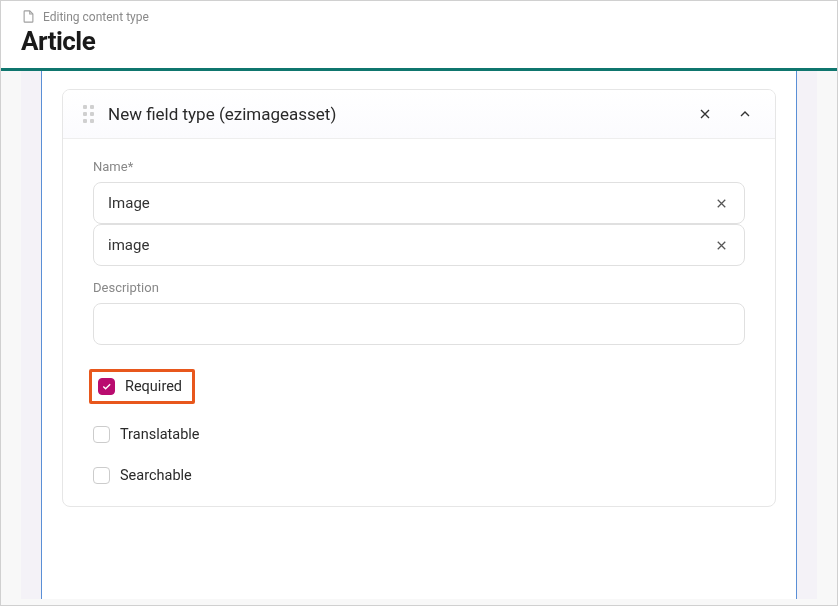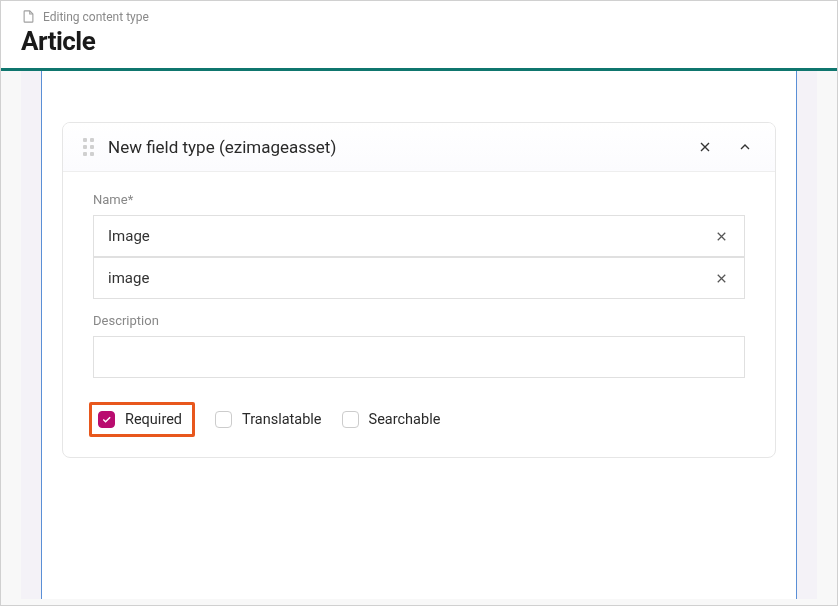--- a/index.html
+++ b/index.html
@@ -52,21 +52,20 @@
       border-bottom: none;
       background: #fff;
       padding: 18px 20px 30px 20px;
       min-height: 528px;
     }
     .card {
       border: 1px solid #e6e6e6;
       border-radius: 8px;
       overflow: hidden;
       background: #fff;
-      margin-top: 33px;
     }
     .card-header {
       display: flex;
       align-items: center;
       padding: 14px 20px;
       border-bottom: 1px solid #eee;
       gap: 14px;
       background: linear-gradient(#fff, #fbfbfe);
     }
     .drag-handle {
@@ -120,21 +119,21 @@
       margin-top: 0;
     }
     .input-wrap {
       position: relative;
       display: flex;
       align-items: center;
     }
     .text-input {
       width: 100%;
       border: 1px solid #e0e0e0;
-      border-radius: 0;
+      border-radius: 8px;
       padding: 11px 40px 11px 14px;
       font-size: 15px;
       color: #333;
       outline: none;
       font-family: inherit;
     }
     .text-input.empty {
       padding: 11px 14px;
     }
     .clear-btn {
@@ -147,20 +146,21 @@
       display: flex;
     }
     .clear-btn svg {
       width: 15px;
       height: 15px;
       stroke: #555;
     }
     .checkbox-group {
       margin-top: 24px;
       display: flex;
+      flex-direction: column;
       gap: 20px;
     }
     .checkbox-row {
       display: flex;
       align-items: center;
       gap: 10px;
       cursor: pointer;
       padding: 2px 0;
       width: fit-content;
     }

